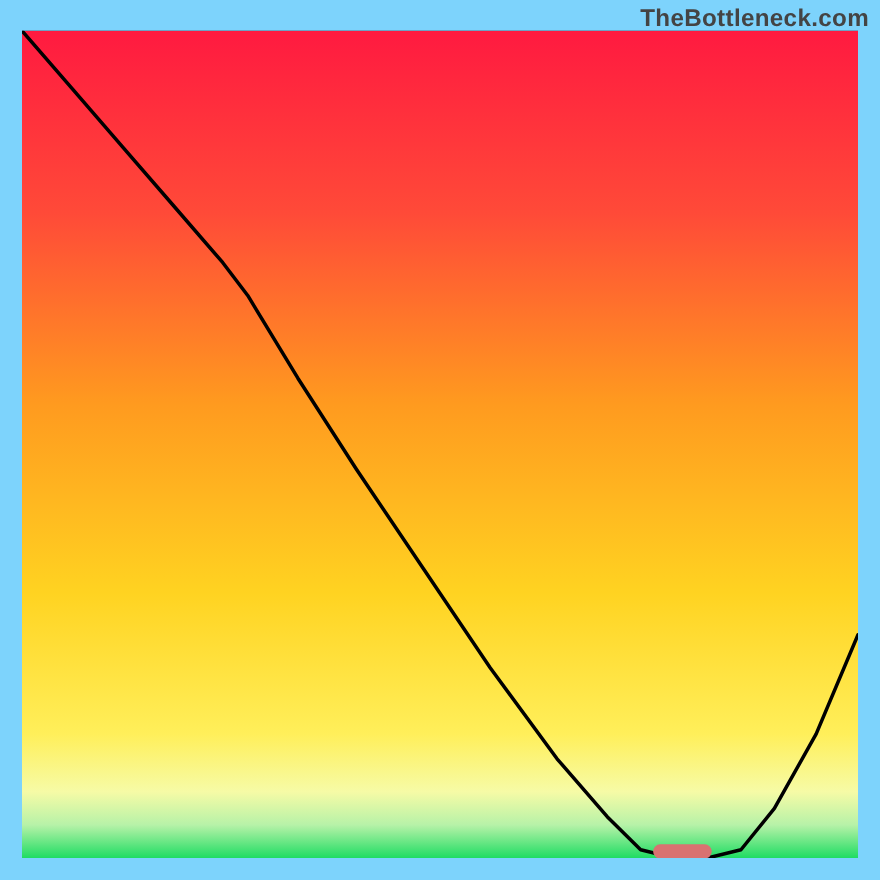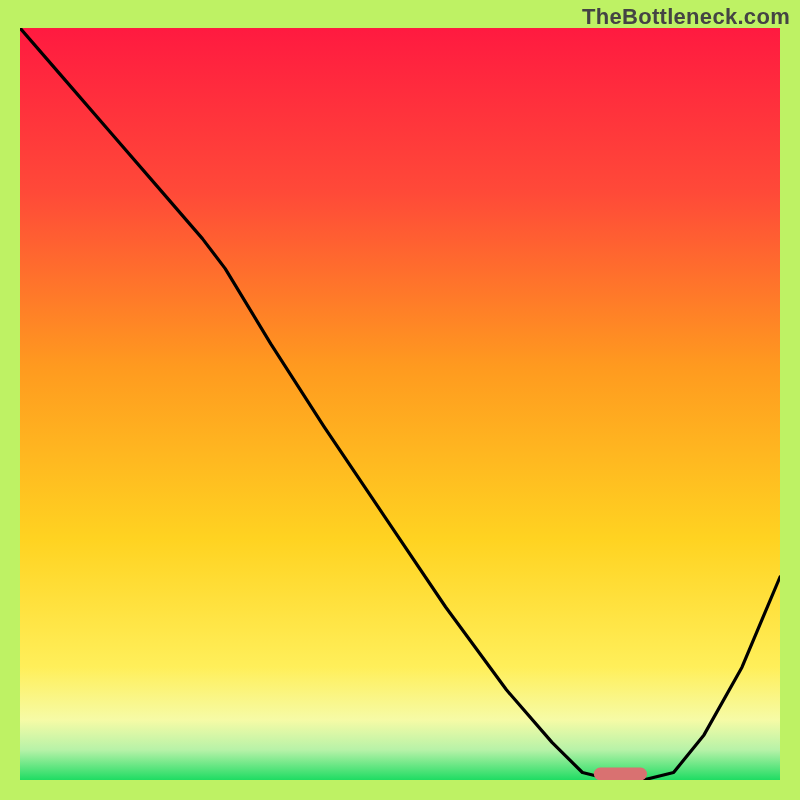--- a/index.html
+++ b/index.html
@@ -8,21 +8,21 @@
     width: 800px;
     height: 800px;
     overflow: hidden;
     background: #000;
     font-family: Arial, Helvetica, sans-serif;
   }
   .frame {
     position: relative;
     width: 800px;
     height: 800px;
-    background: #bef264;
+    background: #7dd3fc;
   }
   .watermark {
     position: absolute;
     top: 4px;
     right: 10px;
     color: #444;
     font-size: 22px;
     font-weight: 600;
     z-index: 5;
     letter-spacing: 0.3px;

